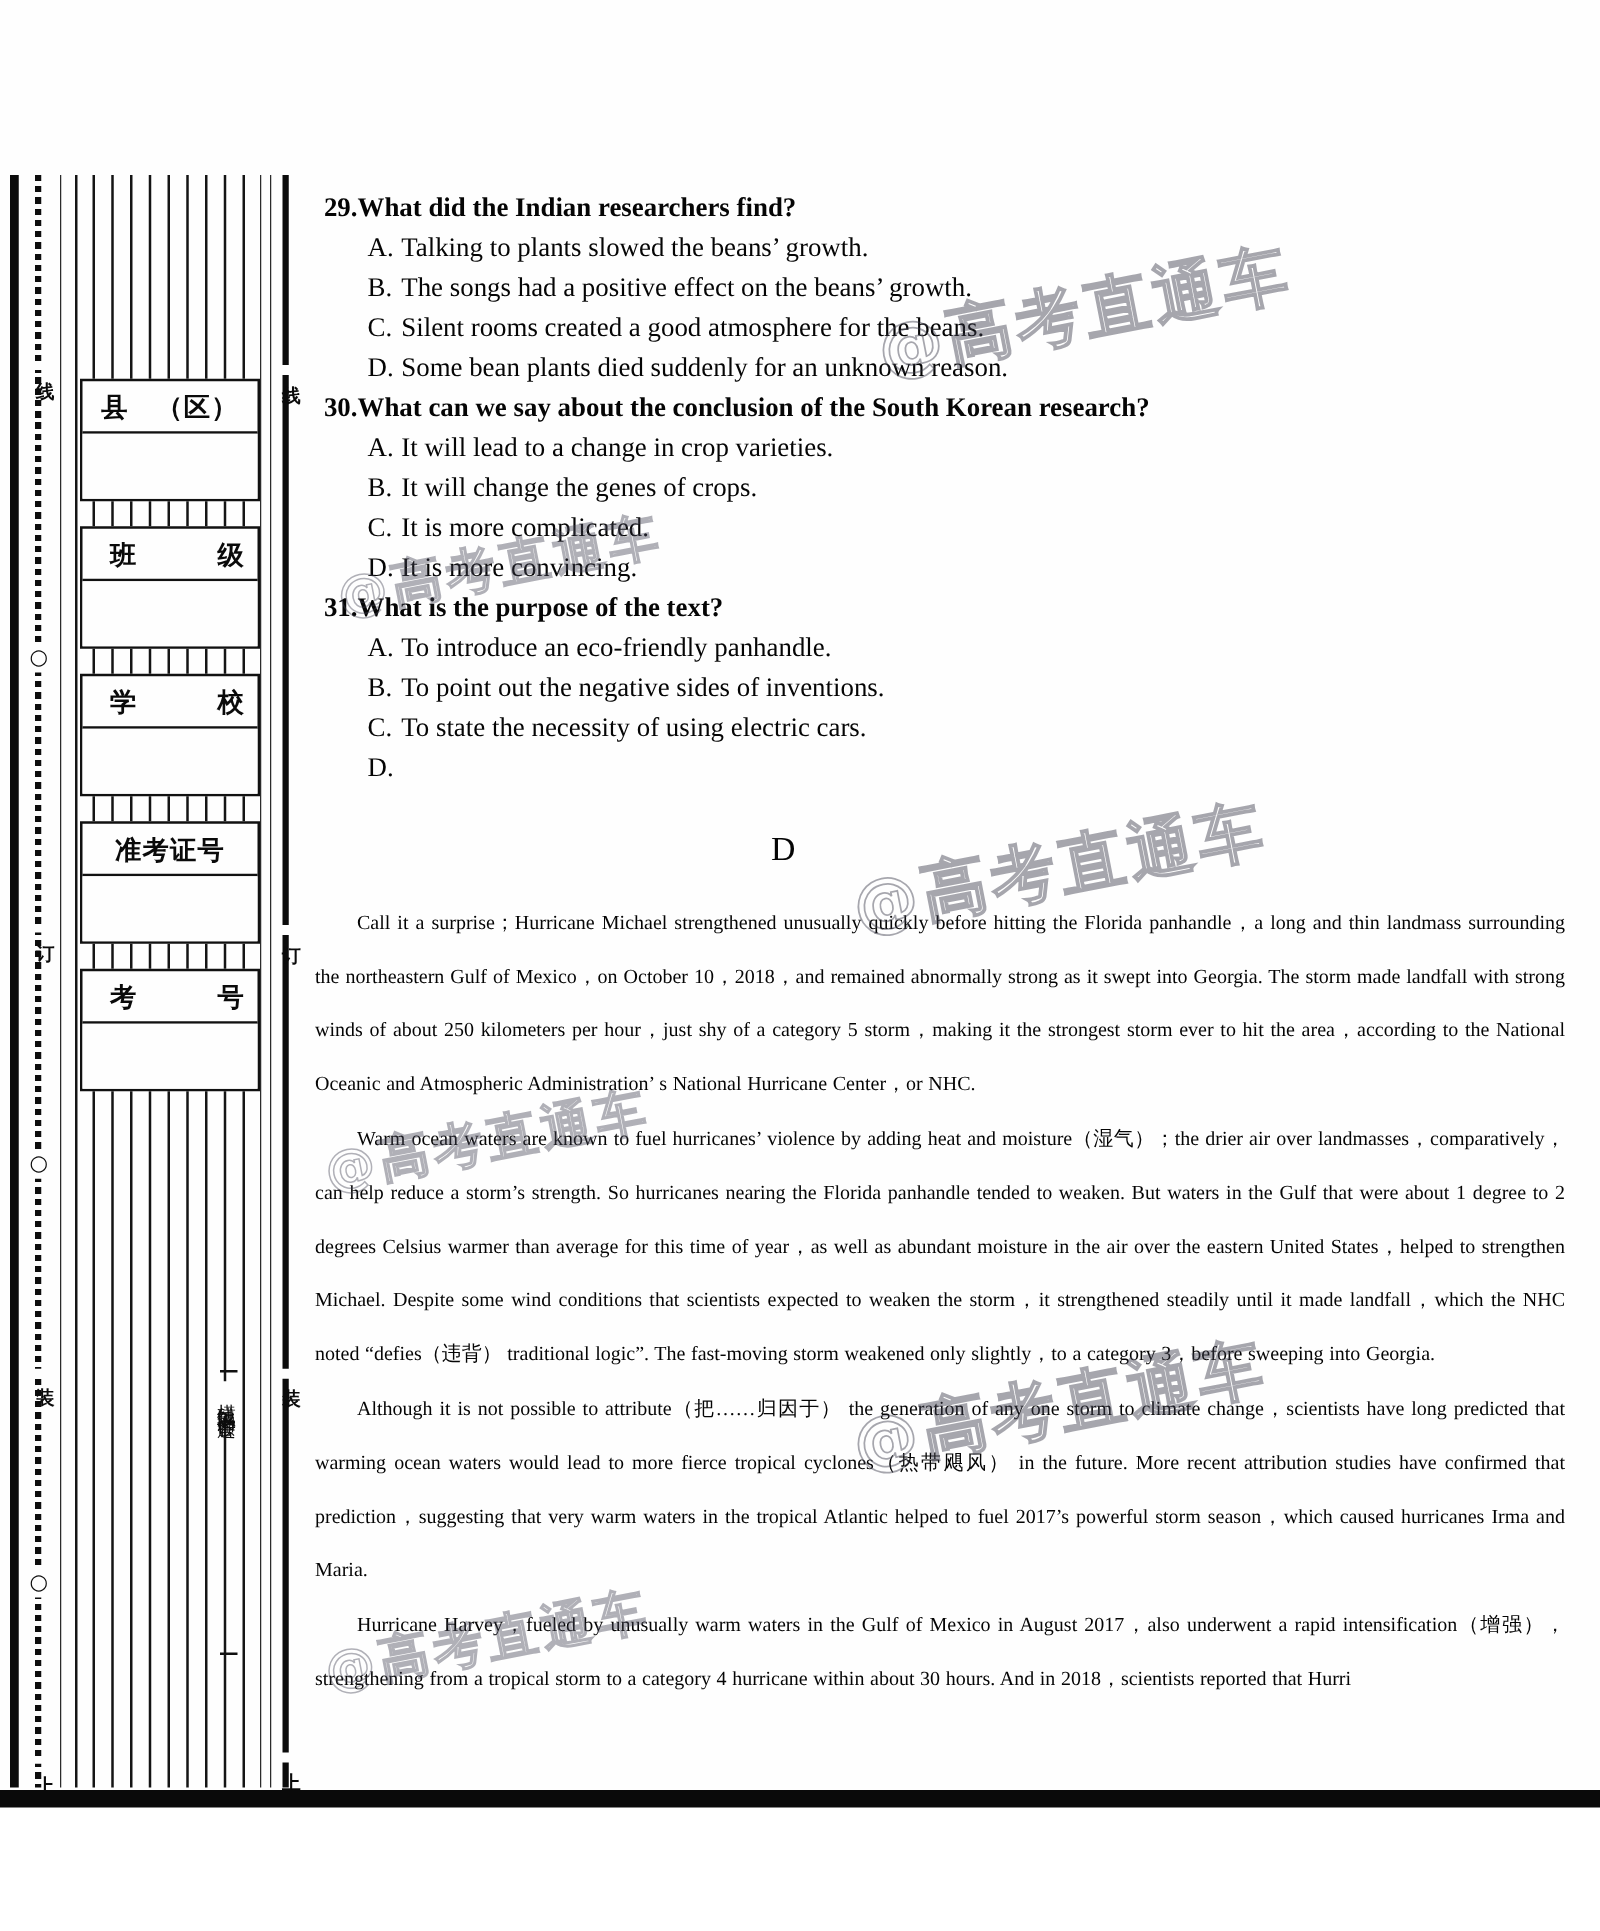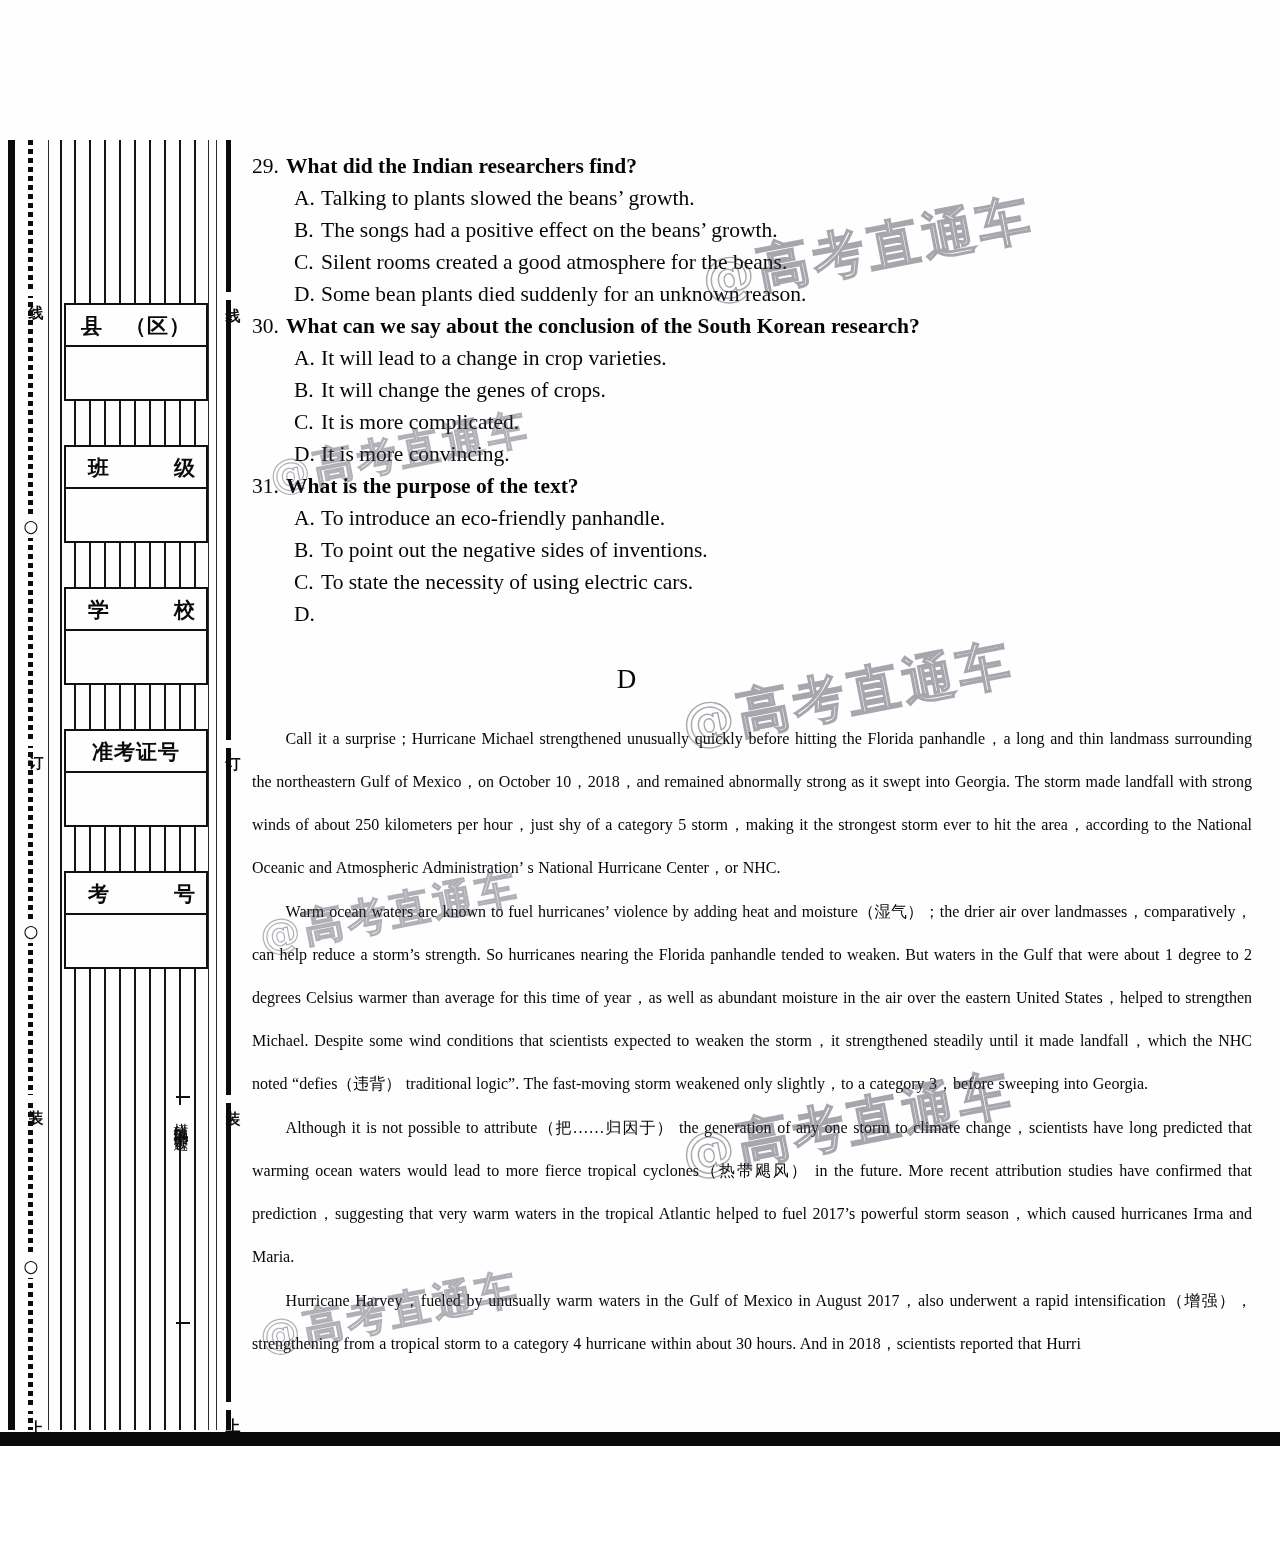--- a/index.html
+++ b/index.html
@@ -123,21 +123,21 @@
   
   .info-stack {
     position: absolute;
     left: 64px;
     top: 303px;
     width: 144px;
   }
   .info-box {
     border: 2px solid #111;
     background: #fefefe;
-    margin-bottom: 44px;
+    margin-bottom: 20px;
   }
   .info-label {
     border-bottom: 2px solid #111;
     height: 42px;
     line-height: 42px;
     text-align: center;
     font-family: "DejaVu Sans", sans-serif;
     font-weight: bold;
     font-size: 21px;
     color: #0a0a0a;
@@ -164,22 +164,22 @@
     display: flex;
     align-items: baseline;
     font-size: 21.5px;
     line-height: 32px;
     font-weight: 700;
     white-space: nowrap;
   }
   .q-num {
     width: 34px;
     flex: 0 0 34px;
-    text-align: left;
-    font-weight: 400;
+    text-align: right;
+    font-weight: 700;
   }
   .q-stem-text { font-weight: 700; }
 
   .q-opt {
     display: flex;
     align-items: baseline;
     font-size: 21.5px;
     line-height: 32px;
     padding-left: 42px;
     white-space: nowrap;

